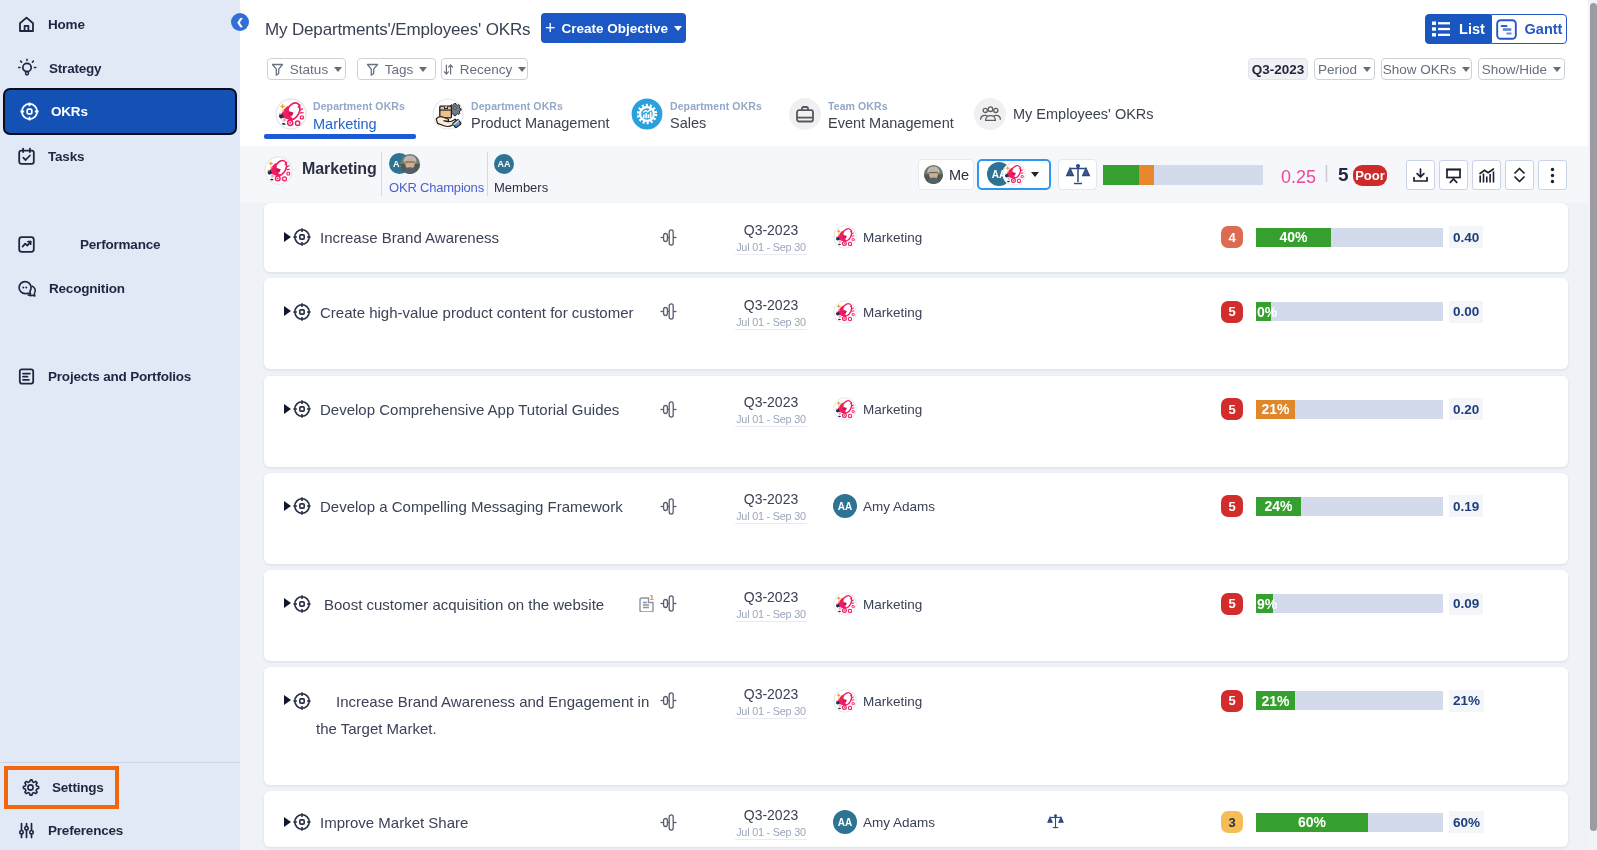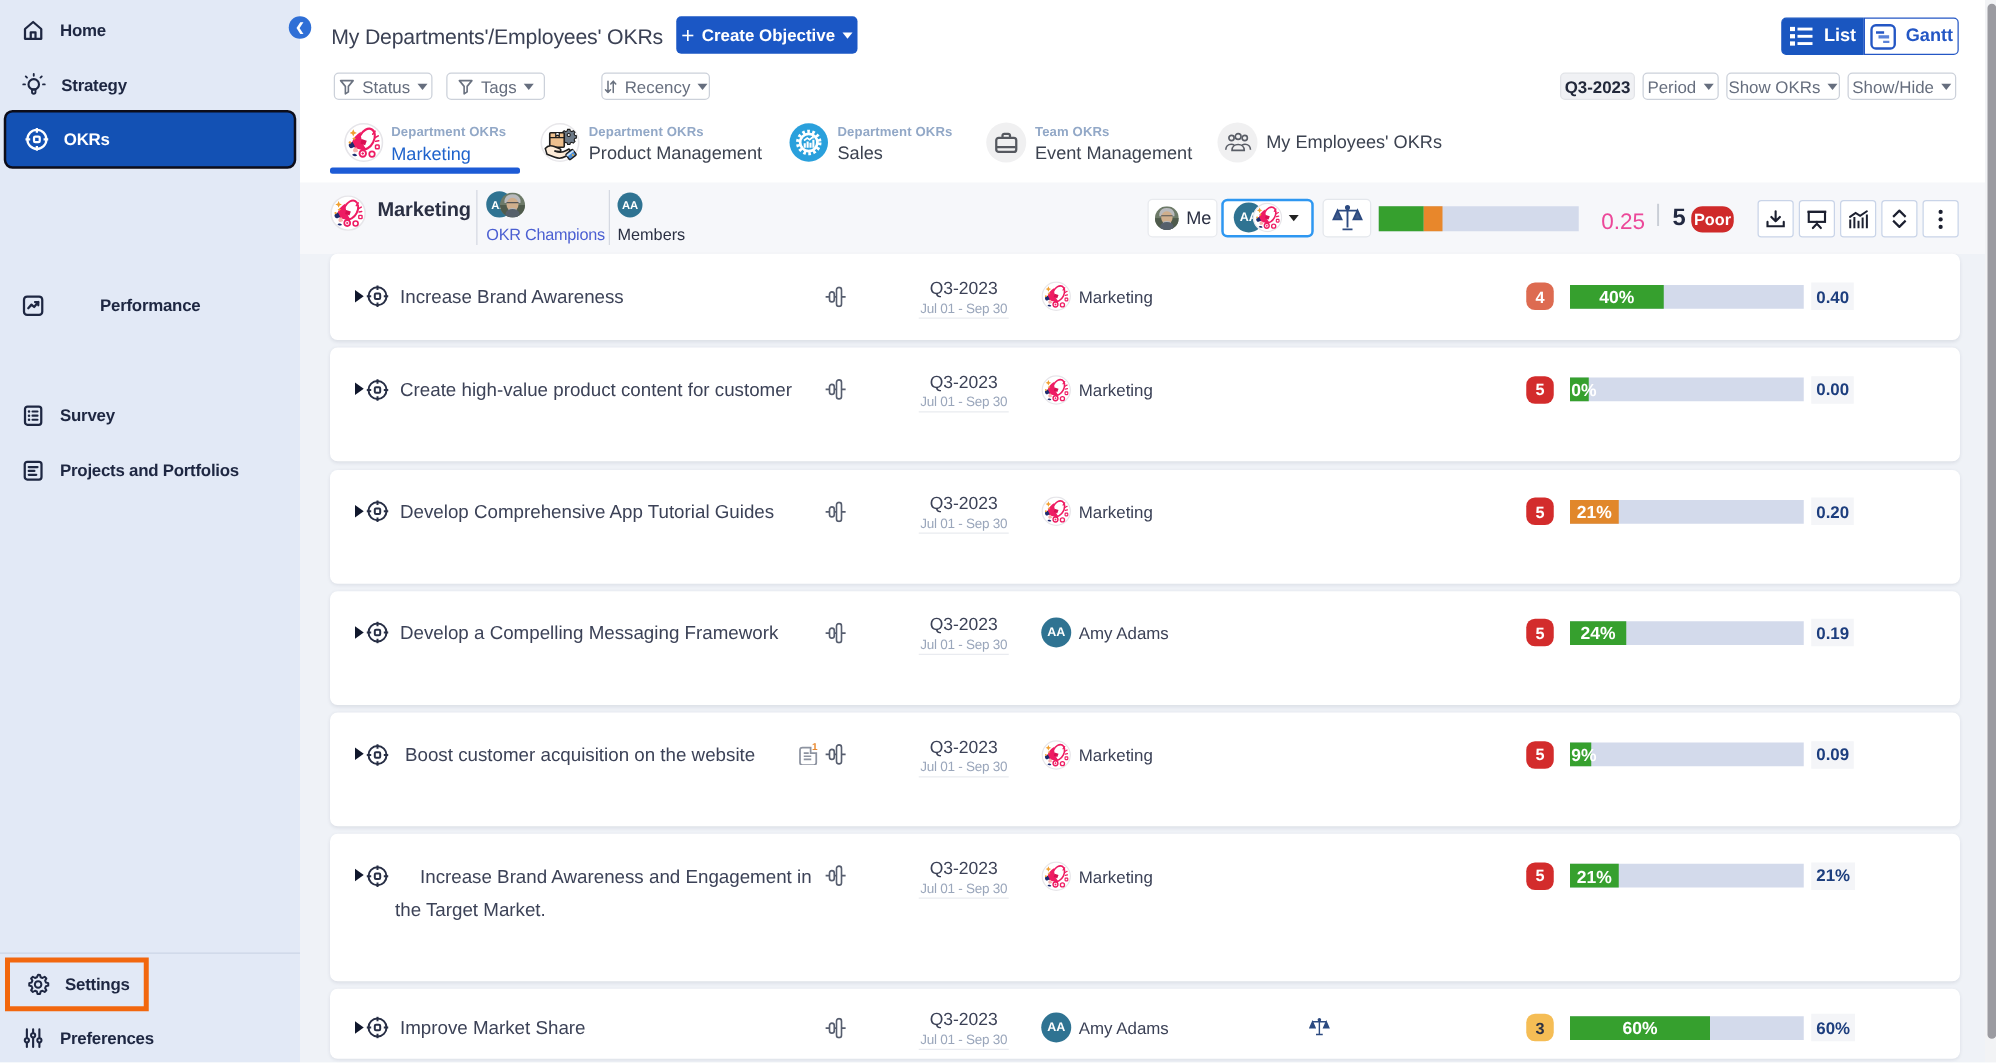--- a/index.html
+++ b/index.html
@@ -89,35 +89,44 @@
         <span>Strategy</span>
       </div>
     <div class="nav-active">
         <svg width="19" height="19" viewBox="0 0 19 19" fill="none" style="">
           <circle cx="9.5" cy="9.5" r="7.6000000000000005" stroke="#ffffff" stroke-width="1.8"></circle>
 <rect x="7.220000000000001" y="7.220000000000001" width="4.56" height="4.56" rx="1.0031999999999999" stroke="#ffffff" stroke-width="1.8"></rect>
 <path d="M9.5 0.38 V4.18 M9.5 14.82 V18.62 M0.38 9.5 H4.18 M14.82 9.5 H18.62" stroke="#ffffff" stroke-width="1.8"></path>
         </svg>
         <span>OKRs</span>
       </div>
+    <div class="nav-item" style="top:134px;">
+        <svg width="19" height="19" viewBox="0 0 19 19" fill="none" style="">
+          <rect x="2.2" y="3.6" width="14.6" height="13.2" rx="2" stroke="#1e2742" stroke-width="1.8"></rect>
+<path d="M6.1 1.6 V5 M12.9 1.6 V5" stroke="#1e2742" stroke-width="1.8" stroke-linecap="round"></path>
+<path d="M6.3 10.7 l2.3 2.3 4.3-4.5" stroke="#1e2742" stroke-width="1.8" stroke-linecap="round" stroke-linejoin="round"></path>
+        </svg>
+        <span>Tasks</span>
+      </div>
     <div class="nav-item" style="top:222px;gap:44px;">
         <svg width="19" height="19" viewBox="0 0 19 19" fill="none" style="">
           <rect x="2.2" y="2.2" width="14.6" height="14.6" rx="2.5" stroke="#1e2742" stroke-width="1.8"></rect>
 <path d="M5.6 11.6 l2.6-2.9 2.1 1.9 3.3-4" stroke="#1e2742" stroke-width="1.8" stroke-linecap="round" stroke-linejoin="round"></path>
 <path d="M13.6 9.2 V6.6 H11" stroke="#1e2742" stroke-width="1.8" stroke-linecap="round" stroke-linejoin="round"></path>
         </svg>
         <span>Performance</span>
       </div>
-    <div class="nav-item" style="top:310px;">
-        <svg width="19" height="19" viewBox="0 0 19 19" fill="none" style="">
-          <rect x="3" y="2.2" width="13" height="14.6" rx="2" stroke="#1e2742" stroke-width="1.8"></rect>
-<path d="M6.2 6.2 h.05 M6.2 9.5 h.05 M6.2 12.8 h.05" stroke="#1e2742" stroke-width="2" stroke-linecap="round"></path>
-<path d="M9 6.2 h4 M9 9.5 h4 M9 12.8 h4" stroke="#1e2742" stroke-width="1.7" stroke-linecap="round"></path>
-        </svg>
-        <span>Survey</span>
+    <div class="nav-item" style="top:266px;">
+        <svg width="20" height="19" viewBox="0 0 20 19" fill="none" style="">
+          <path d="M8.3 14.6 a6 6 0 1 1 5.8-6 c0 1.5-.5 2.7-1.2 3.7 l.6 2.8 -2.7-.9 a6 6 0 0 1 -2.5.4 Z" stroke="#1e2742" stroke-width="1.7" stroke-linejoin="round"></path>
+<path d="M14.8 6.9 a5 5 0 0 1 2.5 7.7 l.5 2.4 -2.3-.8 a5.2 5.2 0 0 1 -4.9-.6" stroke="#1e2742" stroke-width="1.6" stroke-linejoin="round"></path>
+<circle cx="6.3" cy="8.6" r="1" fill="#1e2742"></circle>
+          <circle cx="9.3" cy="8.6" r="1" fill="#1e2742"></circle>
+        </svg>
+        <span>Recognition</span>
       </div>
     <div class="nav-item" style="top:354px;">
         <svg width="19" height="19" viewBox="0 0 19 19" fill="none" style="">
           <rect x="2.8" y="2.4" width="13.4" height="14.2" rx="2" stroke="#1e2742" stroke-width="1.8"></rect>
 <path d="M6 6.6 h7 M6 9.7 h4.5 M6 12.8 h6" stroke="#1e2742" stroke-width="1.8" stroke-linecap="round"></path>
         </svg>
         <span>Projects and Portfolios</span>
       </div>
     <div class="sep"></div>
     <div class="settings-box">
@@ -152,21 +161,21 @@
       <span>Status</span>
       <span class="caret"></span>
     </div>
   <div class="filter-btn" style="left:357px; width:79px;">
       <svg width="13" height="13" viewBox="0 0 13 13" fill="none" style="">
         <path d="M1.5 1.5 h10 l-3.8 4.6 v4.4 l-2.4 1.6 v-6 Z" stroke="#6a7280" stroke-width="1.3" stroke-linejoin="round"></path>
       </svg>
       <span>Tags</span>
       <span class="caret"></span>
     </div>
-  <div class="filter-btn" style="left:441px; width:87px;margin-left:40px;">
+  <div class="filter-btn" style="left:441px; width:87px;">
       <svg width="11" height="13" viewBox="0 0 11 13" fill="none" style="">
         <path d="M3.4 2 v9 M3.4 11 l-2-2.2 M3.4 11 l2-2.2 M7.6 11 V2 M7.6 2 l-2 2.2 M7.6 2 l2 2.2" stroke="#6a7280" stroke-width="1.2" stroke-linecap="round" stroke-linejoin="round"></path>
       </svg>
       <span>Recency</span>
       <span class="caret"></span>
     </div>
 
   <div class="seg" style="left:1425px; width:66px; background:#1a56c0; color:#fff; border:1px solid #1a56c0; border-radius:4px 0 0 4px;">
       <svg width="20" height="18" viewBox="0 0 20 18" fill="none" style="">
         <rect x="1" y="1.5" width="4" height="3.4" fill="#fff"></rect>

